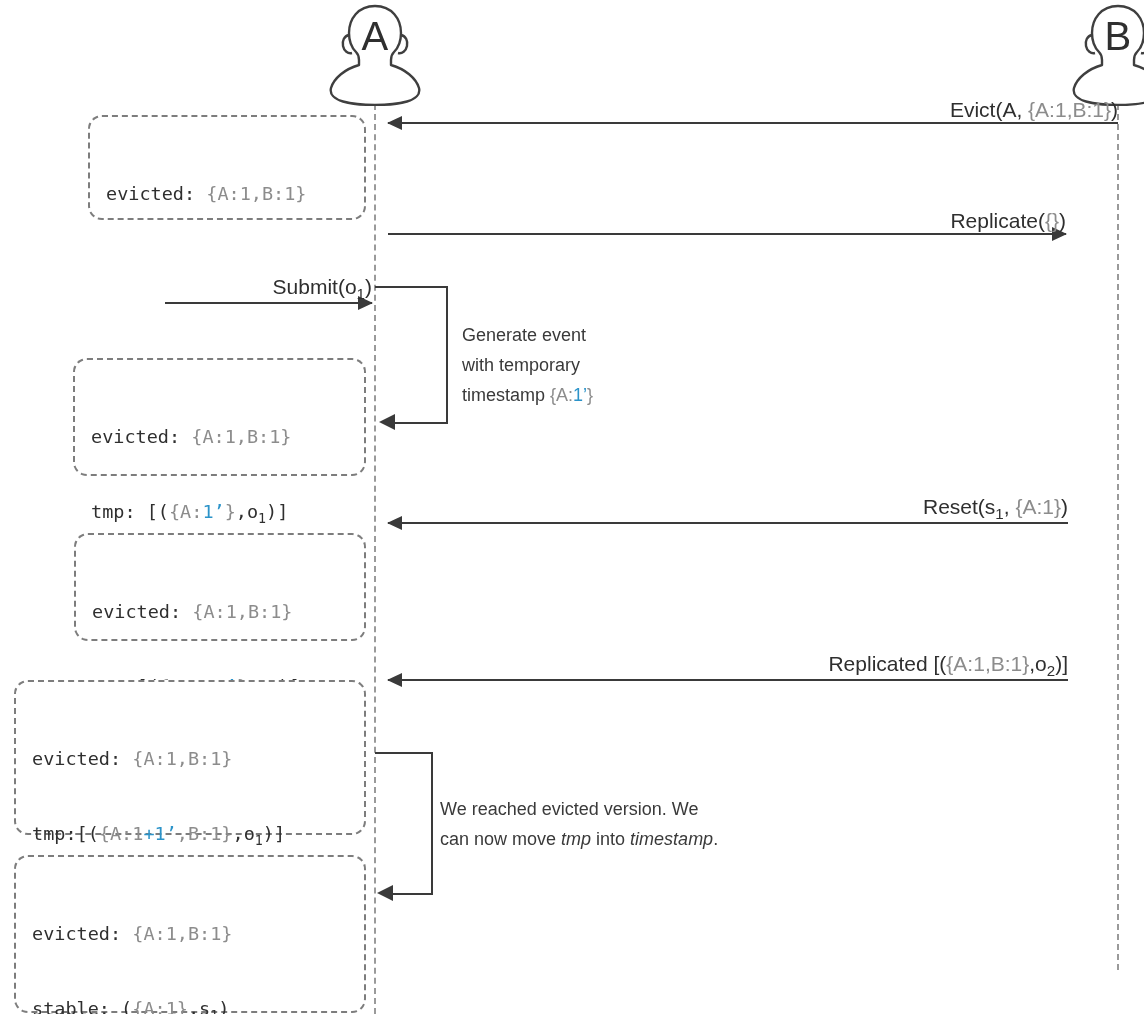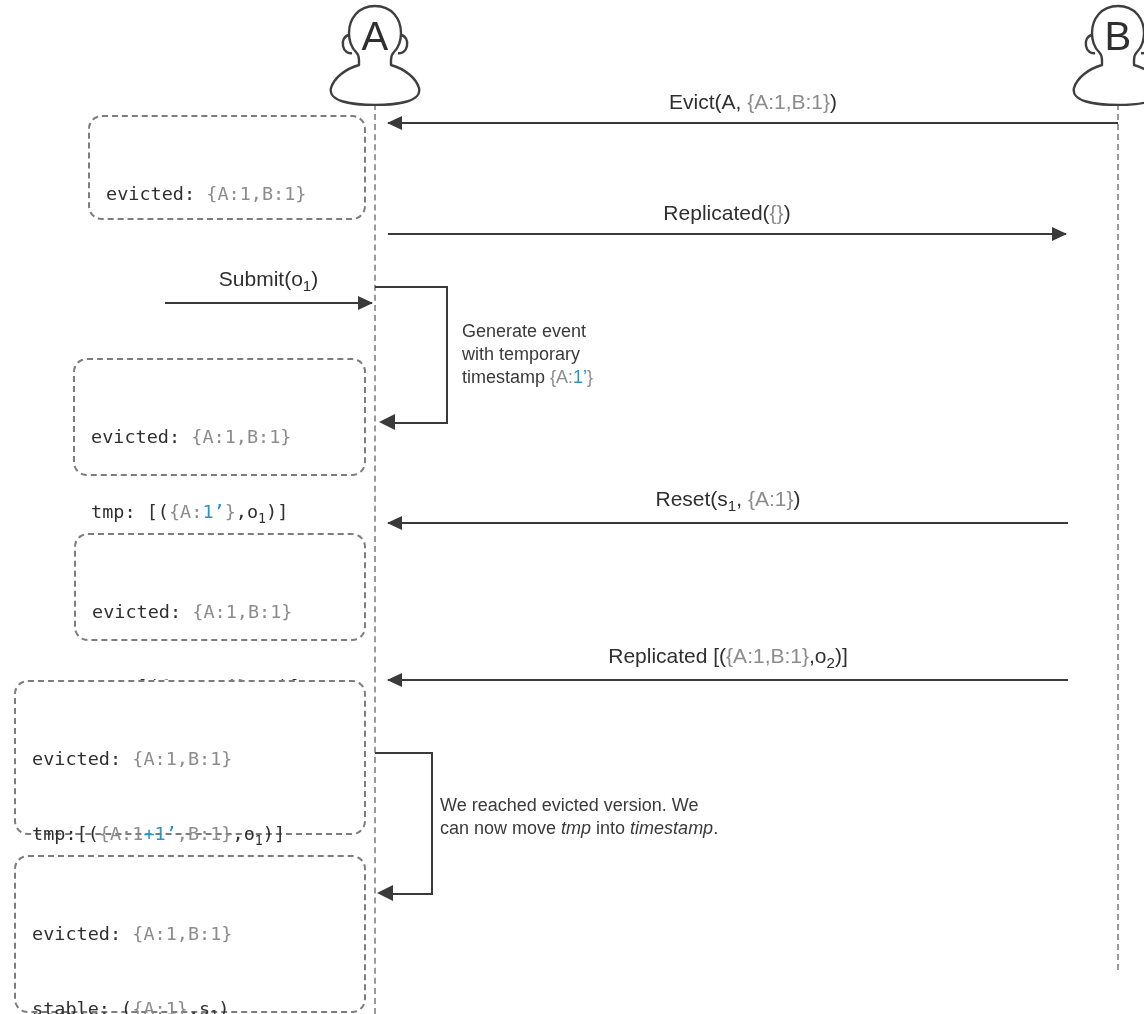--- a/index.html
+++ b/index.html
@@ -69,23 +69,23 @@
   .msg.to-right .head {
     right: -1px;
     border-left: 15px solid #3a3a3a;
   }
   .msg.to-left .head {
     left: -1px;
     border-right: 15px solid #3a3a3a;
   }
   .msg .label {
     position: absolute;
-    bottom: 8px;
+    bottom: 0;
     width: 100%;
-    text-align: center;
+    text-align: right;
     font-size: 21px;
     color: #3a3a3a;
     white-space: nowrap;
   }
 
   
   .selfloop {
     position: absolute;
   }
   .selfloop .seg-top,
@@ -123,21 +123,21 @@
     color: #2f2f2f;
     padding: 14px 0 0 16px;
     white-space: pre;
   }
   .state-box .ln { display: block; }
 
   
   .note {
     position: absolute;
     font-size: 18px;
-    line-height: 23px;
+    line-height: 30px;
     color: #3a3a3a;
   }
   .note i { font-style: italic; }
 
   
   .gray { color: #8c8c8c; }
   .blue { color: #2b93c9; }
   .dark { color: #2f2f2f; }
   sub { font-size: 0.72em; }
 </style>
@@ -169,21 +169,21 @@
 
   <div class="msg to-left" style="left:388px; top:122px; width:730px;">
     <div class="line"></div>
     <div class="head"></div>
     <div class="label"><span class="dark">Evict(A, </span><span class="gray">{A:1,B:1}</span><span class="dark">)</span></div>
   </div>
 
   <div class="msg to-right" style="left:388px; top:233px; width:678px;">
     <div class="line"></div>
     <div class="head"></div>
-    <div class="label"><span class="dark">Replicated(</span><span class="gray">{}</span><span class="dark">)</span></div>
+    <div class="label"><span class="dark">Replicate(</span><span class="gray">{}</span><span class="dark">)</span></div>
   </div>
 
   <div class="msg to-right" style="left:165px; top:302px; width:207px;">
     <div class="line"></div>
     <div class="head"></div>
     <div class="label"><span class="dark">Submit(o<sub>1</sub>)</span></div>
   </div>
 
   <div class="selfloop" style="left:375px; top:286px; width:76px; height:138px;">
     <div class="seg-top" style="top:0; width:73px;"></div>

